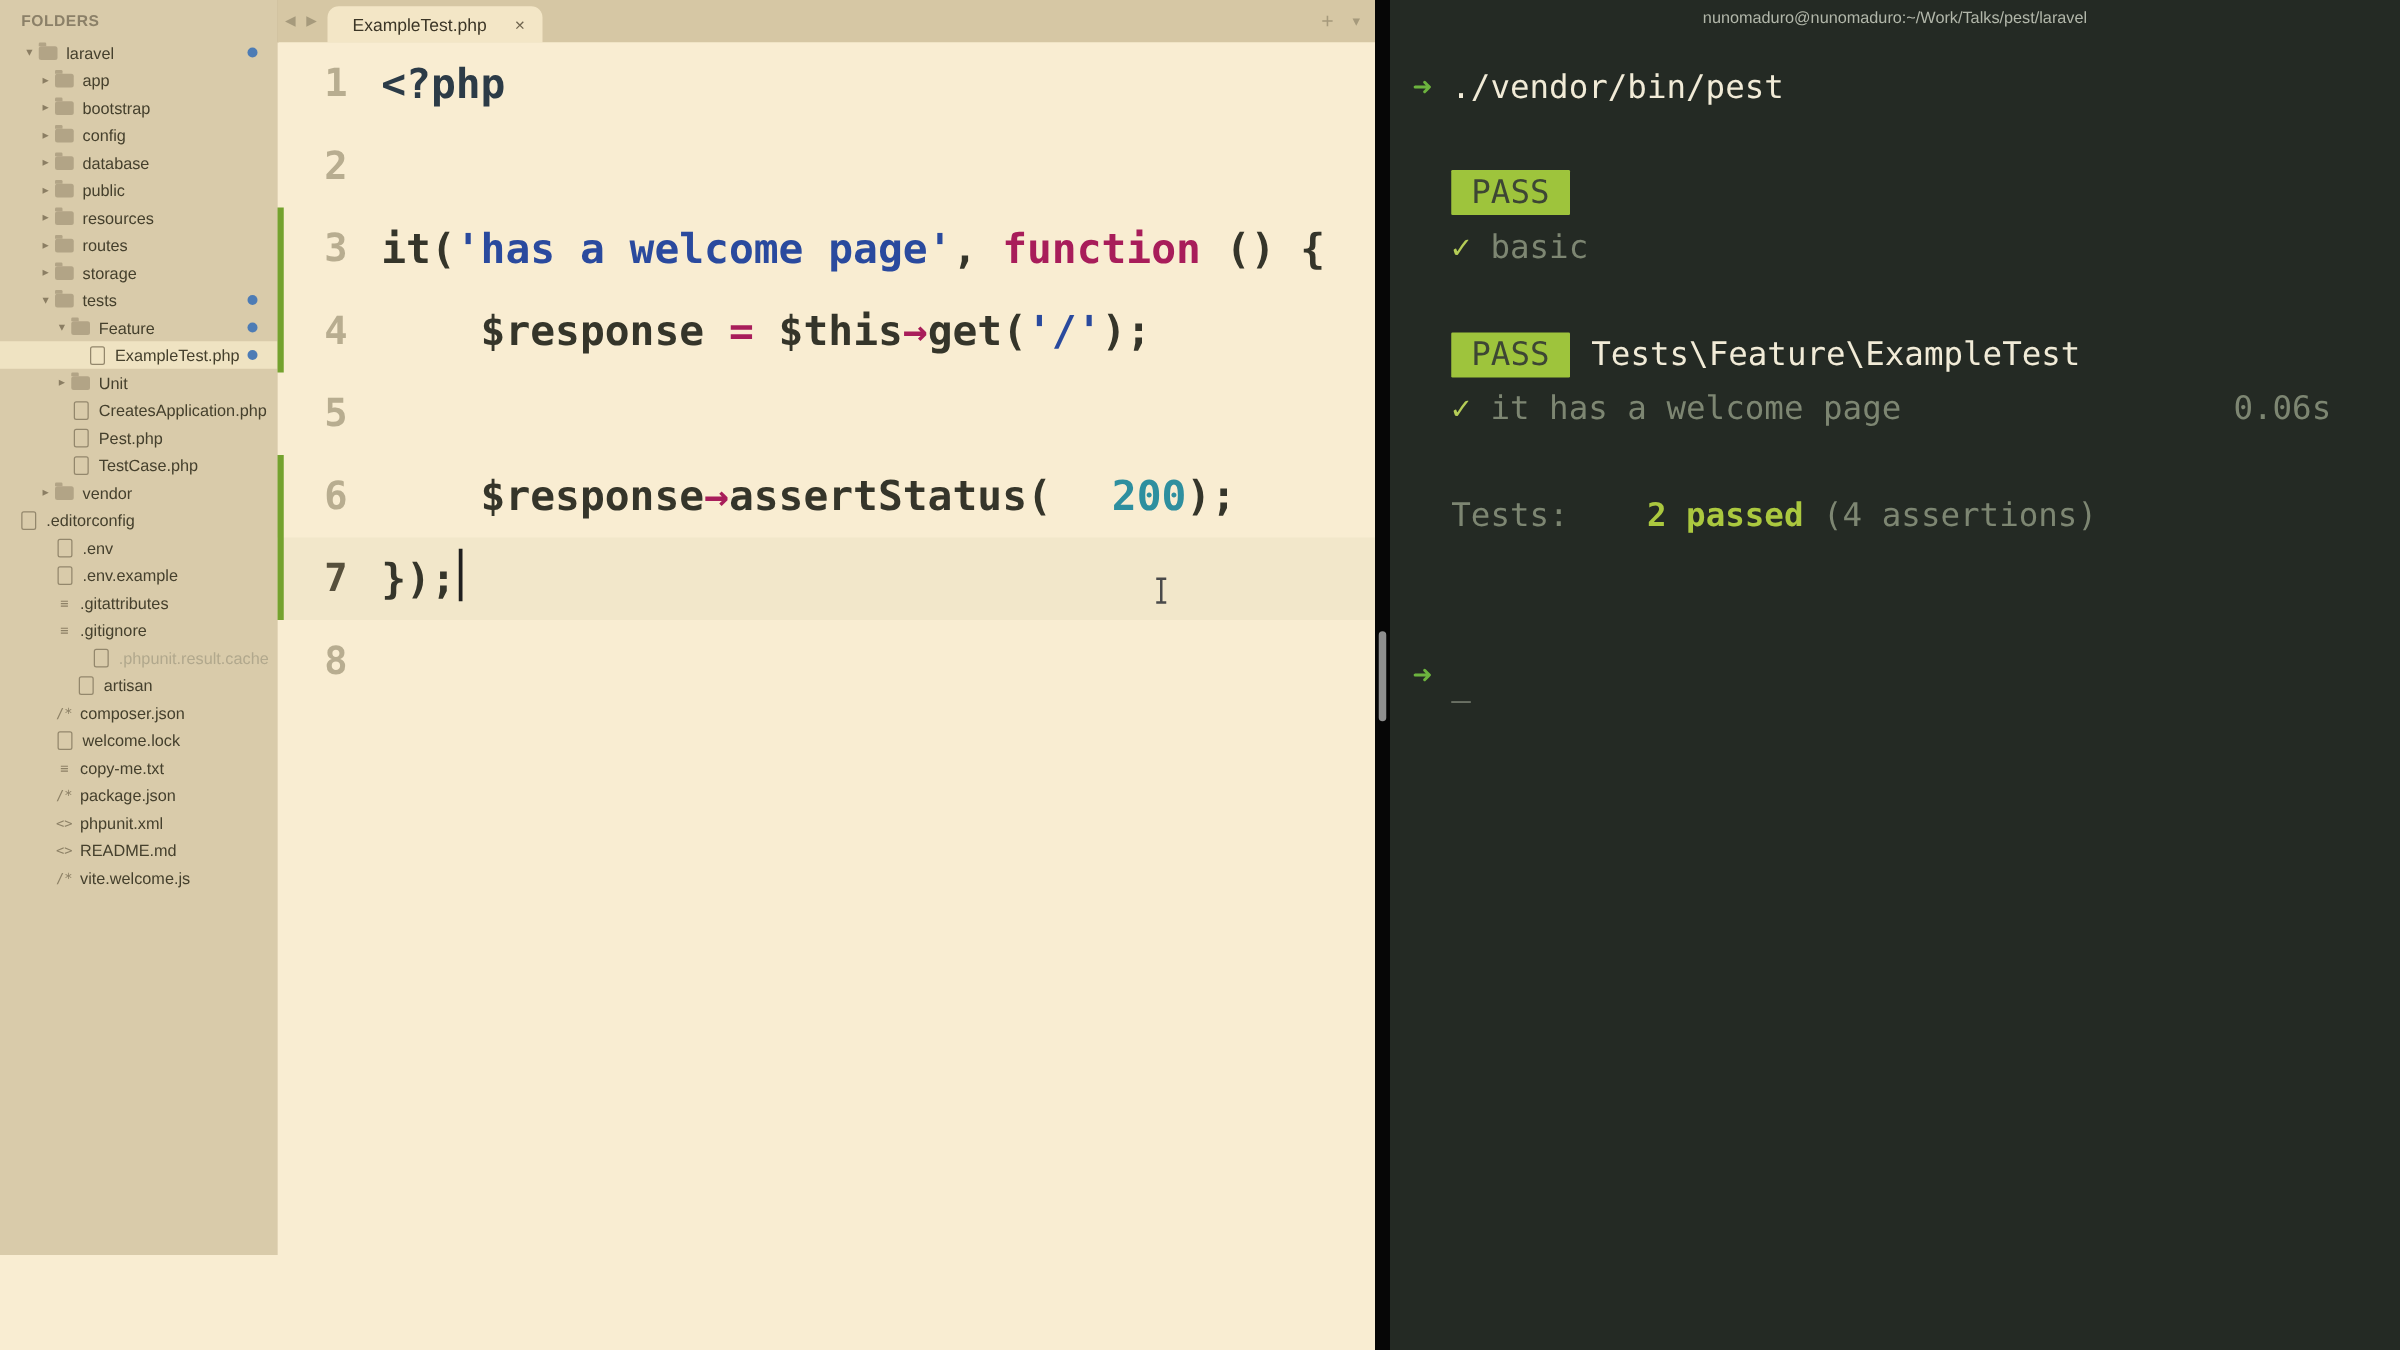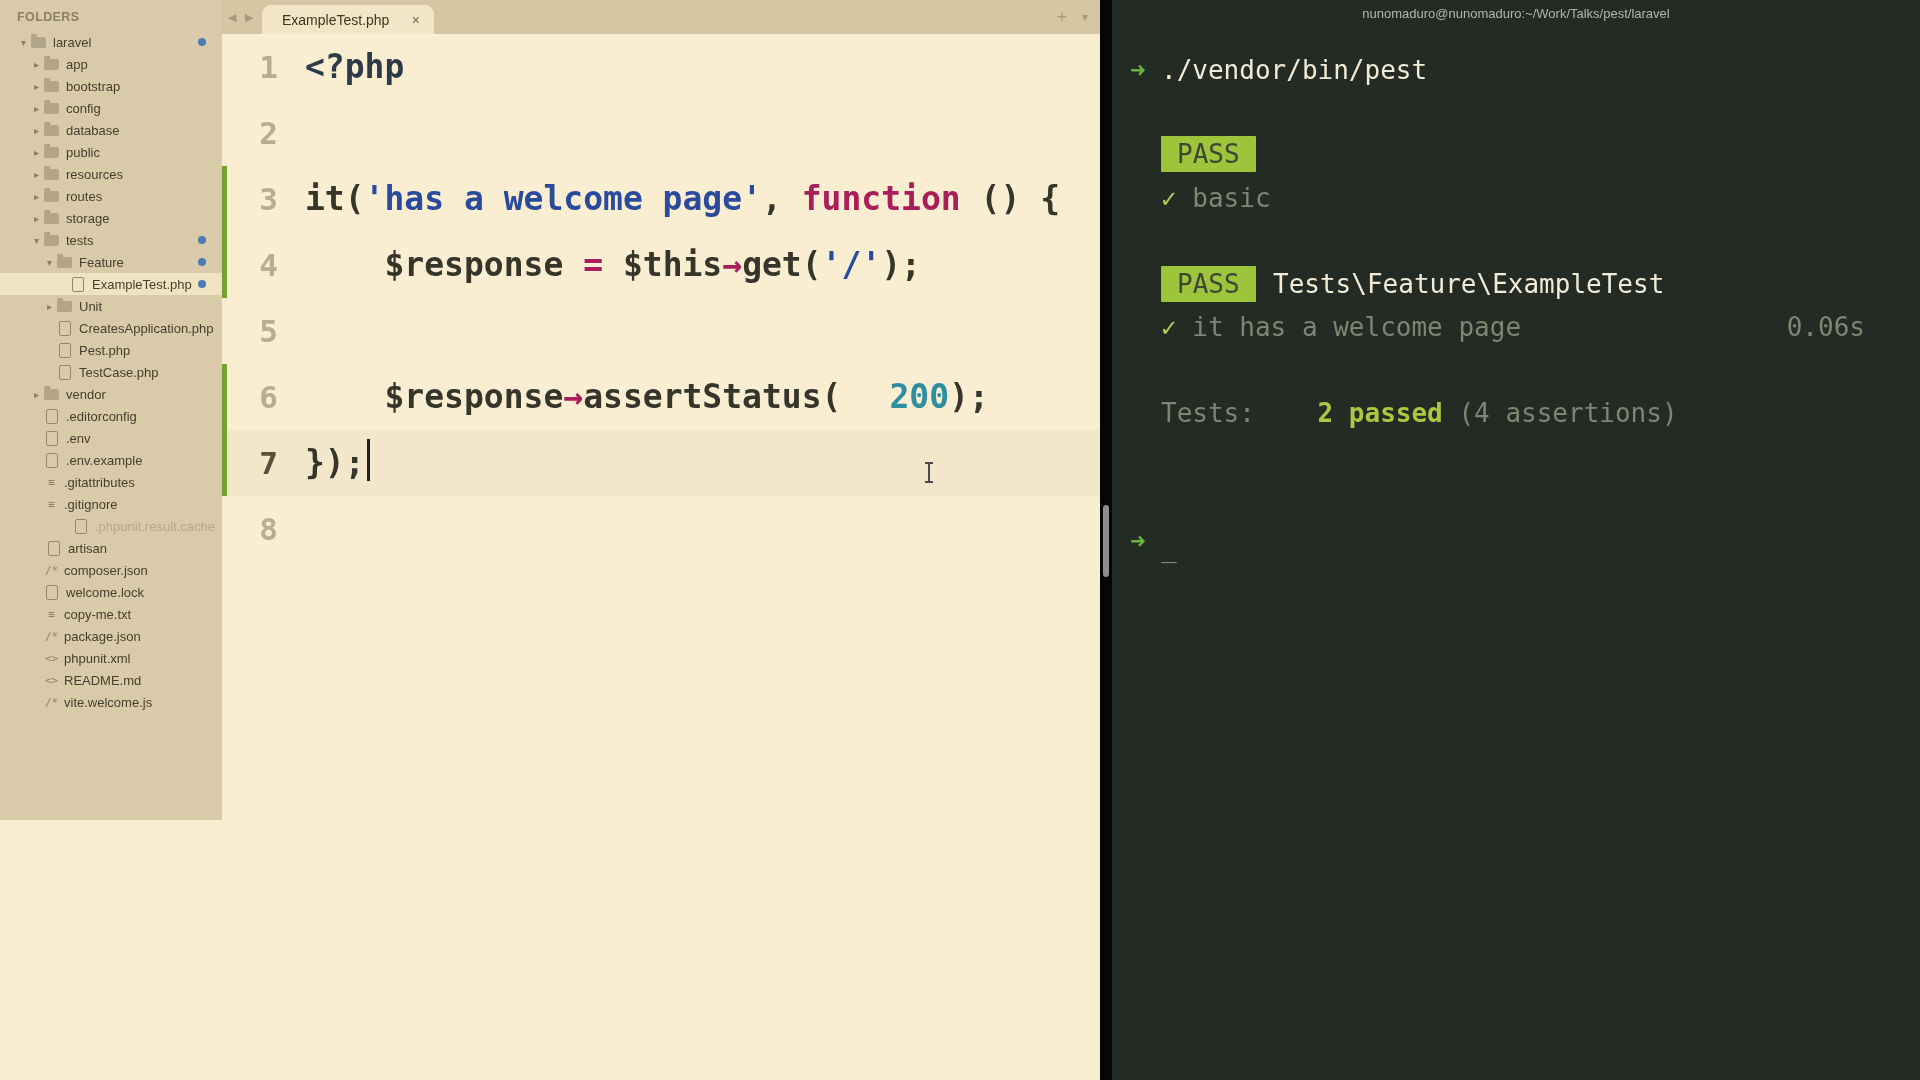--- a/index.html
+++ b/index.html
@@ -2,21 +2,21 @@
 <html style="--sidebar-bg: #d9cbaa; --sidebar-text: #45402d; --sidebar-muted: #b1a88d; --sidebar-selected: #efe3c2; --dot-blue: #4d7cb5; --tabbar-bg: #d6c7a4; --tab-bg: #f3e6c6; --editor-bg: #f9edd2; --line-number: #b8ad90; --line-number-active: #57503c; --active-line-bg: #f2e7ca; --diff-green: #74a22e; --code-default: #35352a; --code-phptag: #2c3b47; --code-string: #2a4a9e; --code-keyword: #a81d5a; --code-number: #2e8f9f; --terminal-bg: #242a24; --terminal-title: #b2b7aa; --terminal-cream: #f1ebd7; --terminal-gray: #7d8672; --prompt-green: #6cb33e; --pass-badge-bg: #9ec43c; --pass-badge-text: #3d4634; --check-green: #b5cd57; --passed-green: #abc83f;"><head>
 <meta charset="utf-8">
 <style>
   html,body{margin:0;padding:0;}
   body{width:1920px;height:1080px;position:relative;overflow:hidden;background:#000;
        font-family:"Liberation Sans",sans-serif;}
 
   
   .editor-window{position:absolute;left:0;top:0;width:1100px;height:1080px;background:var(--editor-bg,#f9edd2);}
 
-  .sidebar{position:absolute;left:0;top:0;width:222px;height:820px;background:var(--sidebar-bg,#d9cbaa);border-right:1px solid #c3b493;}
+  .sidebar{position:absolute;left:0;top:0;width:222px;height:1004px;background:var(--sidebar-bg,#d9cbaa);border-right:1px solid #c3b493;}
   .folders-header{position:absolute;left:17px;top:10px;font-size:12.5px;font-weight:700;letter-spacing:.4px;color:#8b8068;}
   #file-tree{position:absolute;left:0;top:31px;right:0;}
   .tree-row{position:relative;height:22px;display:flex;align-items:center;font-size:13px;color:var(--sidebar-text,#45402d);cursor:default;}
   .tree-row.selected{background:var(--sidebar-selected,#efe3c2);}
   .tree-row.dimmed .lbl{color:var(--sidebar-muted,#b1a88d);}
   .tri{width:15px;flex:none;text-align:center;font-size:10px;color:#8b7e63;}
   .folder-ic{width:15px;height:11px;flex:none;background:#b2a486;border-radius:2px;margin-right:7px;position:relative;}
   .folder-ic::before{content:"";position:absolute;left:0;top:-3px;width:6px;height:3px;background:#b2a486;border-radius:1px 1px 0 0;}
   .page-ic{width:10px;height:13px;flex:none;border:1.3px solid #93876c;border-radius:2px;margin:0 8px 0 2px;background:transparent;}
   .mini-ic{width:15px;flex:none;margin-right:5px;font-family:"DejaVu Sans Mono",monospace;font-size:11px;color:#8d8166;text-align:center;}
@@ -161,21 +161,21 @@
         <div class="tree-row" style="padding-left: 42px;">
           <span class="tri"></span>
           <span class="page-ic"></span>
           <span class="lbl">TestCase.php</span>
         </div>
         <div class="tree-row" style="padding-left: 29px;">
           <span class="tri">▸</span>
           <span class="folder-ic"></span>
           <span class="lbl">vendor</span>
         </div>
-        <div class="tree-row" style="padding-left: 29px;">
+        <div class="tree-row" style="">
           <span class="tri"></span>
           <span class="page-ic"></span>
           <span class="lbl">.editorconfig</span>
         </div>
         <div class="tree-row" style="padding-left: 29px;">
           <span class="tri"></span>
           <span class="page-ic"></span>
           <span class="lbl">.env</span>
         </div>
         <div class="tree-row" style="padding-left: 29px;">
@@ -191,21 +191,21 @@
         <div class="tree-row" style="padding-left: 29px;">
           <span class="tri"></span>
           <span class="mini-ic">≡</span>
           <span class="lbl">.gitignore</span>
         </div>
         <div class="tree-row dimmed" style="padding-left: 29px; margin-left: 29px;">
           <span class="tri"></span>
           <span class="page-ic"></span>
           <span class="lbl">.phpunit.result.cache</span>
         </div>
-        <div class="tree-row" style="padding-left: 31px;">
+        <div class="tree-row" style="padding-left: 46px;">
           <span class="tri"></span>
           <span class="page-ic"></span>
           <span class="lbl">artisan</span>
         </div>
         <div class="tree-row" style="padding-left: 29px;">
           <span class="tri"></span>
           <span class="mini-ic">/*</span>
           <span class="lbl">composer.json</span>
         </div>
         <div class="tree-row" style="padding-left: 29px;">

